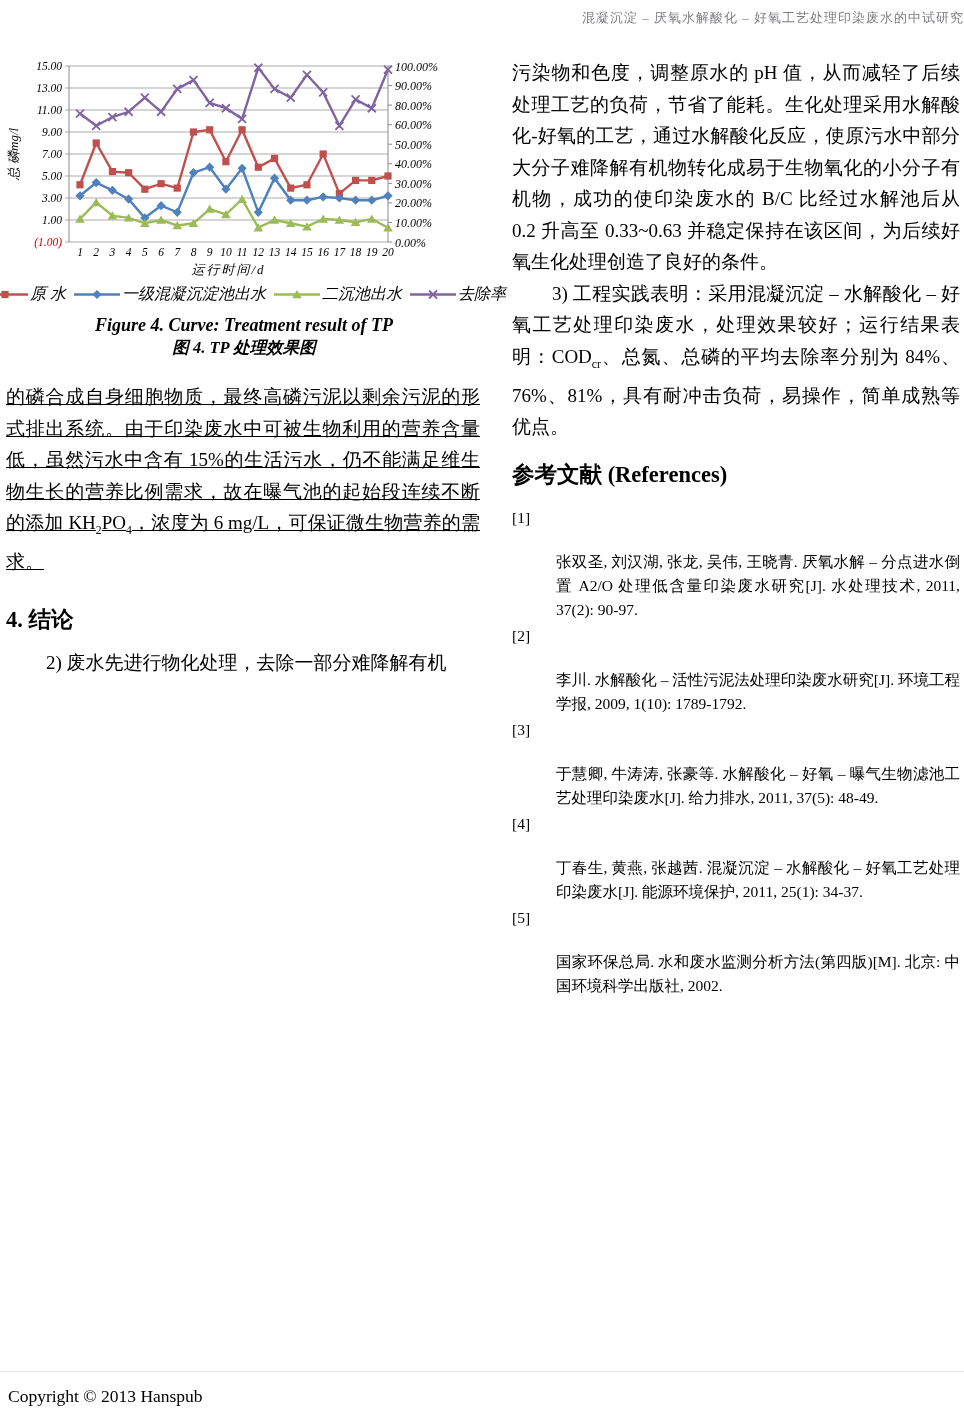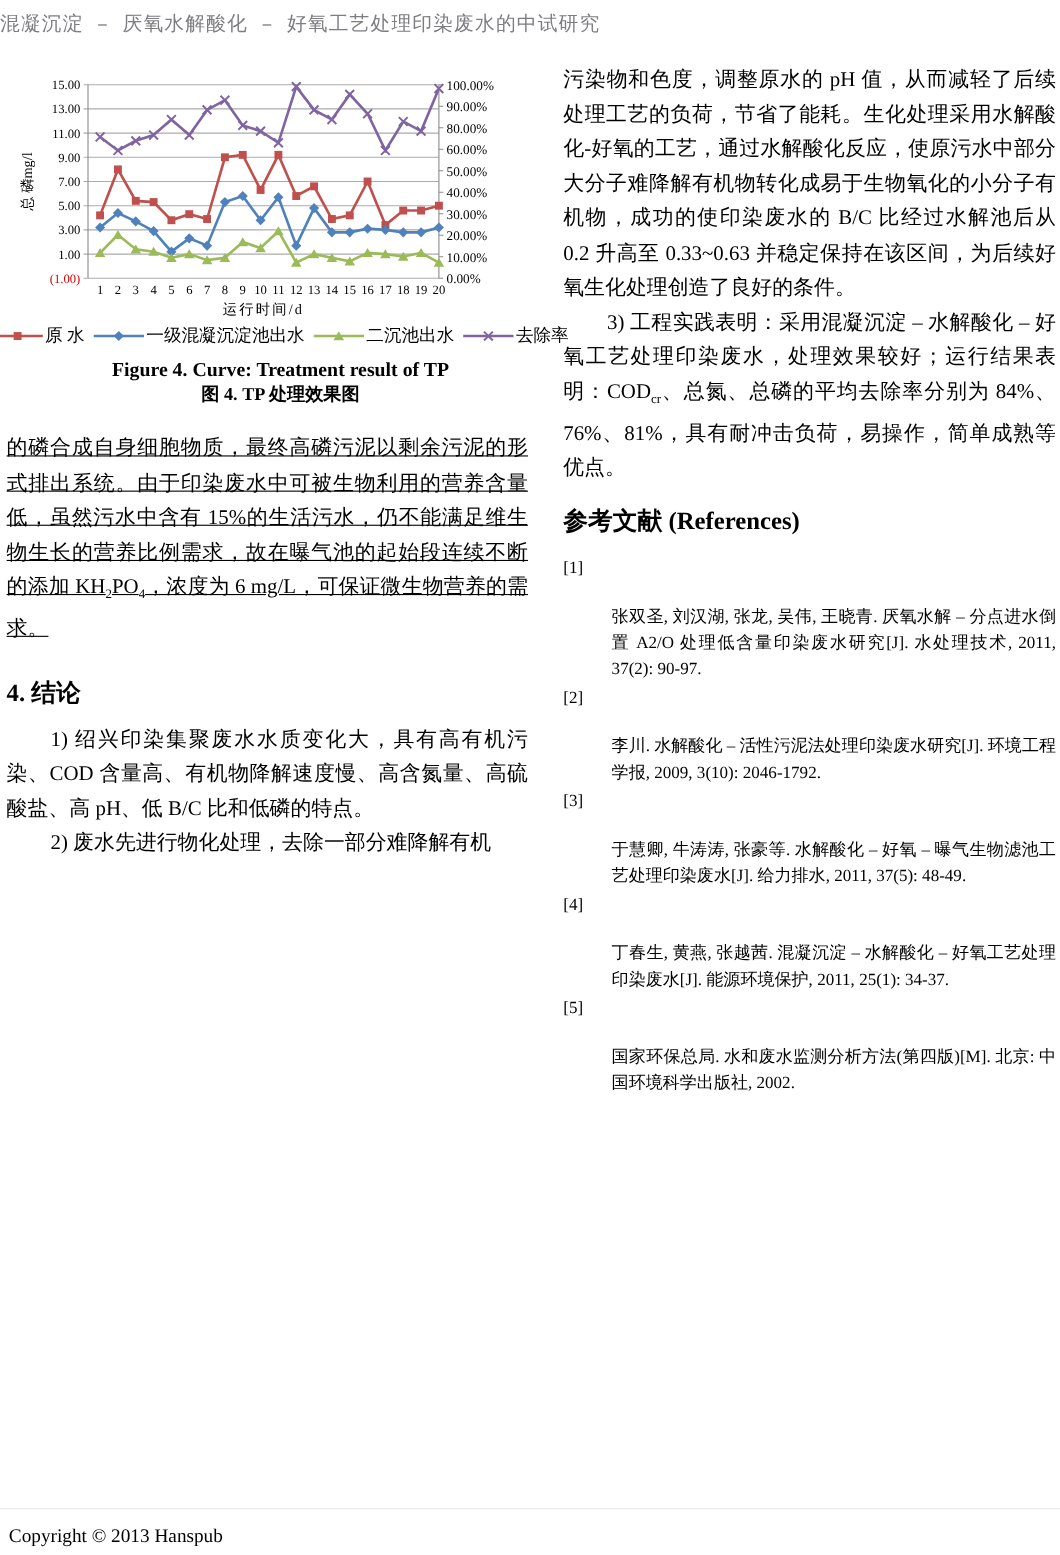--- a/index.html
+++ b/index.html
@@ -2,35 +2,35 @@
 <html><head>
 <meta charset="utf-8">
 <style>
   html,body{margin:0;padding:0;}
   body{
     width:964px;height:1414px;position:relative;overflow:hidden;
     background:#ffffff;color:#000;
     font-family:"Liberation Serif","DejaVu Serif",serif;
   }
   .header{
-    position:absolute;top:9px;left:0;width:100%;text-align:left;
-    font-size:18px;color:#7e7e82;letter-spacing:1px;font-family:Liberation Mono, monospace;
+    position:absolute;top:9px;left:0;width:100%;text-align:right;
+    font-size:13px;color:#7e7e82;letter-spacing:1px;
   }
   .columns{position:absolute;top:57px;left:6px;display:flex;gap:32px;}
   .col-left{width:474px;}
   .col-right{width:448px;}
   p.body{font-size:19px;line-height:31.5px;text-align:justify;margin:0;}
   .indent{text-indent:2.1em;}
   .para-fig-follow{margin-top:22px !important;text-decoration:underline;}
   h2{
     font-size:22.5px;margin:26px 0 12px 0;font-weight:bold;
     font-family:"Liberation Serif","DejaVu Serif",serif;
   }
   .ref-heading{margin:16px 0 16px 0;}
-  figure{margin:12px;padding:0;width:474px;}
+  figure{margin:1px;padding:0;width:474px;font-style:italic;}
   #chart-svg{display:block;}
   .legend{
     display:flex;justify-content:center;gap:8px;
     font-size:16px;margin-top:2px;white-space:nowrap;
   }
   .legend-item{display:flex;align-items:center;gap:2px;}
   figcaption{text-align:center;font-weight:bold;margin-top:10px;}
   .caption-en{font-size:18px;line-height:21px;}
   .caption-zh{font-size:16.5px;line-height:23px;}
   .refs{font-size:15.5px;line-height:24px;}
@@ -242,38 +242,37 @@
       <figcaption>
         <div class="caption-en">Figure 4. Curve: Treatment result of TP</div>
         <div class="caption-zh">图 4. TP 处理效果图</div>
       </figcaption>
     </figure>
 
     <p class="body para-fig-follow"><span>的磷合成自身细胞物质，最终高磷污泥以剩余污泥的形式排出系统。由于印染废水中可被生物利用的营养含量低，虽然污水中含有 15%的生活污水，仍不能满足维生物生长的营养比例需求，故在曝气池的起始段连续不断的添加 KH</span><sub>2</sub><span>PO</span><sub>4</sub><span>，浓度为 6 mg/L，可保证微生物营养的需求。</span></p>
 
     <h2>4. 结论</h2>
 
-    <p class="body indent">1) 绍兴印染集聚废水水质变化大，具有高有机污染、COD 含量高、有机物降解速度慢、高含氮量、高硫酸盐、高 pH、低 B/C 比和低磷的特点。</p>
     <p class="body indent">2) 废水先进行物化处理，去除一部分难降解有机</p>
   </div>
 
   <div class="col-right">
     <p class="body">污染物和色度，调整原水的 pH 值，从而减轻了后续处理工艺的负荷，节省了能耗。生化处理采用水解酸化-好氧的工艺，通过水解酸化反应，使原污水中部分大分子难降解有机物转化成易于生物氧化的小分子有机物，成功的使印染废水的 B/C 比经过水解池后从 0.2 升高至 0.33~0.63 并稳定保持在该区间，为后续好氧生化处理创造了良好的条件。</p>
     <p class="body indent"><span>3) 工程实践表明：采用混凝沉淀 – 水解酸化 – 好氧工艺处理印染废水，处理效果较好；运行结果表明：COD</span><sub>cr</sub><span>、总氮、总磷的平均去除率分别为 84%、76%、81%，具有耐冲击负荷，易操作，简单成熟等优点。</span></p>
 
     <h2 class="ref-heading">参考文献  (References)</h2>
 
     <div class="refs">
         <div class="ref-row">
           <span class="ref-num">[1]</span>
           <span class="ref-text">张双圣, 刘汉湖, 张龙, 吴伟, 王晓青. 厌氧水解 – 分点进水倒置 A2/O 处理低含量印染废水研究[J]. 水处理技术, 2011, 37(2): 90-97.</span>
         </div>
         <div class="ref-row">
           <span class="ref-num">[2]</span>
-          <span class="ref-text">李川. 水解酸化 – 活性污泥法处理印染废水研究[J]. 环境工程学报, 2009, 3(10): 2046-1792.</span>
+          <span class="ref-text">李川. 水解酸化 – 活性污泥法处理印染废水研究[J]. 环境工程学报, 2009, 1(10): 1789-1792.</span>
         </div>
         <div class="ref-row">
           <span class="ref-num">[3]</span>
           <span class="ref-text">于慧卿, 牛涛涛, 张豪等. 水解酸化 – 好氧 – 曝气生物滤池工艺处理印染废水[J]. 给力排水, 2011, 37(5): 48-49.</span>
         </div>
         <div class="ref-row">
           <span class="ref-num">[4]</span>
           <span class="ref-text">丁春生, 黄燕, 张越茜. 混凝沉淀 – 水解酸化 – 好氧工艺处理印染废水[J]. 能源环境保护, 2011, 25(1): 34-37.</span>
         </div>
         <div class="ref-row">

